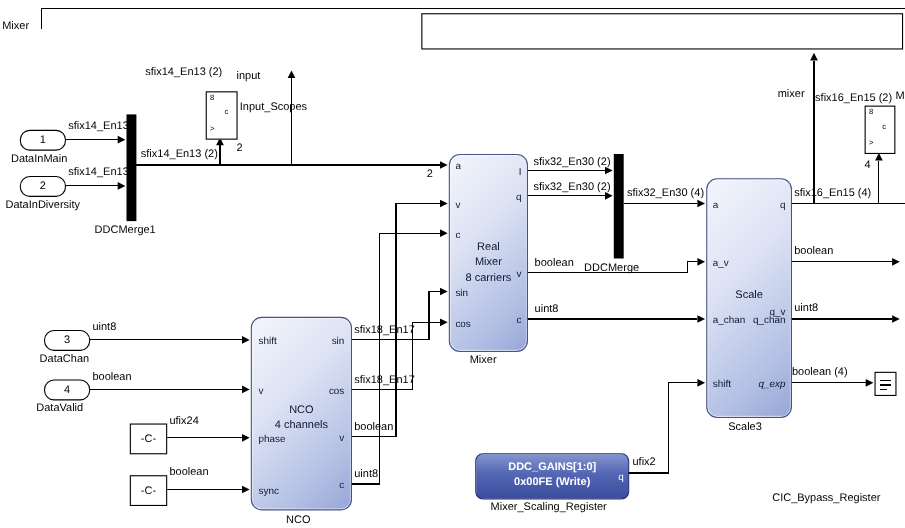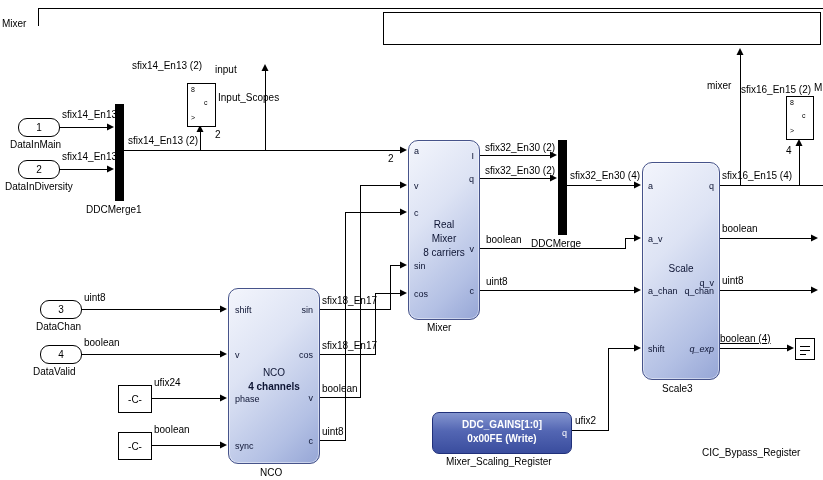--- a/index.html
+++ b/index.html
@@ -147,21 +147,21 @@
   <div class="sysblock" style="left:228px;top:288px;width:90px;height:174px;">
     <span class="port" style="left:6px;top:16px;">shift</span>
     <span class="port" style="left:6px;top:61px;">v</span>
     <span class="port" style="left:6px;top:105px;">phase</span>
     <span class="port" style="left:6px;top:152px;">sync</span>
     <span class="port" style="right:6px;top:16px;text-align:right;">sin</span>
     <span class="port" style="right:6px;top:61px;text-align:right;">cos</span>
     <span class="port" style="right:6px;top:104px;text-align:right;">v</span>
     <span class="port" style="right:6px;top:147px;text-align:right;">c</span>
     <span class="ctr" style="top:78px;">NCO</span>
-    <span class="ctr" style="top:92px;font-weight:bold;">4 channels</span>
+    <span class="ctr" style="top:92px;">4 channels</span>
   </div>
   <span class="lbl" style="left:260px;top:467px;">NCO</span>
   <span class="lbl" style="left:322px;top:295px;">sfix18_En17</span>
   <span class="lbl" style="left:322px;top:340px;">sfix18_En17</span>
   <span class="lbl" style="left:322px;top:383px;">boolean</span>
   <span class="lbl" style="left:322px;top:426px;">uint8</span>
 
   <div class="sysblock" style="left:408px;top:140px;width:70px;height:178px;">
     <span class="port" style="left:5px;top:5px;">a</span>
     <span class="port" style="left:5px;top:40px;">v</span>
@@ -194,21 +194,21 @@
     <span class="port" style="right:5px;top:18px;text-align:right;">q</span>
     <span class="port" style="right:5px;top:71px;text-align:right;margin-top:44px;">q_v</span>
     <span class="port" style="right:5px;top:123px;text-align:right;">q_chan</span>
     <span class="port" style="right:5px;top:181px;text-align:center;font-style:italic;">q_exp</span>
     <span class="ctr" style="top:100px;">Scale</span>
   </div>
   <span class="lbl" style="left:662px;top:383px;text-align:center;">Scale3</span>
   <span class="lbl" style="left:722px;top:170px;">sfix16_En15 (4)</span>
   <span class="lbl" style="left:722px;top:223px;">boolean</span>
   <span class="lbl" style="left:722px;top:275px;">uint8</span>
-  <span class="lbl" style="left:720px;top:333px;text-decoration:underline;">boolean (4)</span>
+  <span class="lbl" style="left:720px;top:333px;">boolean (4)</span>
 
   <div class="smallblk" style="left:786px;top:96px;width:26px;height:42px;">
     <span class="glyph" style="left:3px;top:2px;">8</span>
     <span class="glyph" style="left:3px;top:30px;">&gt;</span>
     <span class="glyph" style="left:15px;top:15px;">c</span>
   </div>
 
   <div class="smallblk" style="left:795px;top:338px;width:18px;height:20px;">
     <svg width="18" height="20">
       <g stroke="#000" stroke-width="1" shape-rendering="crispEdges">

